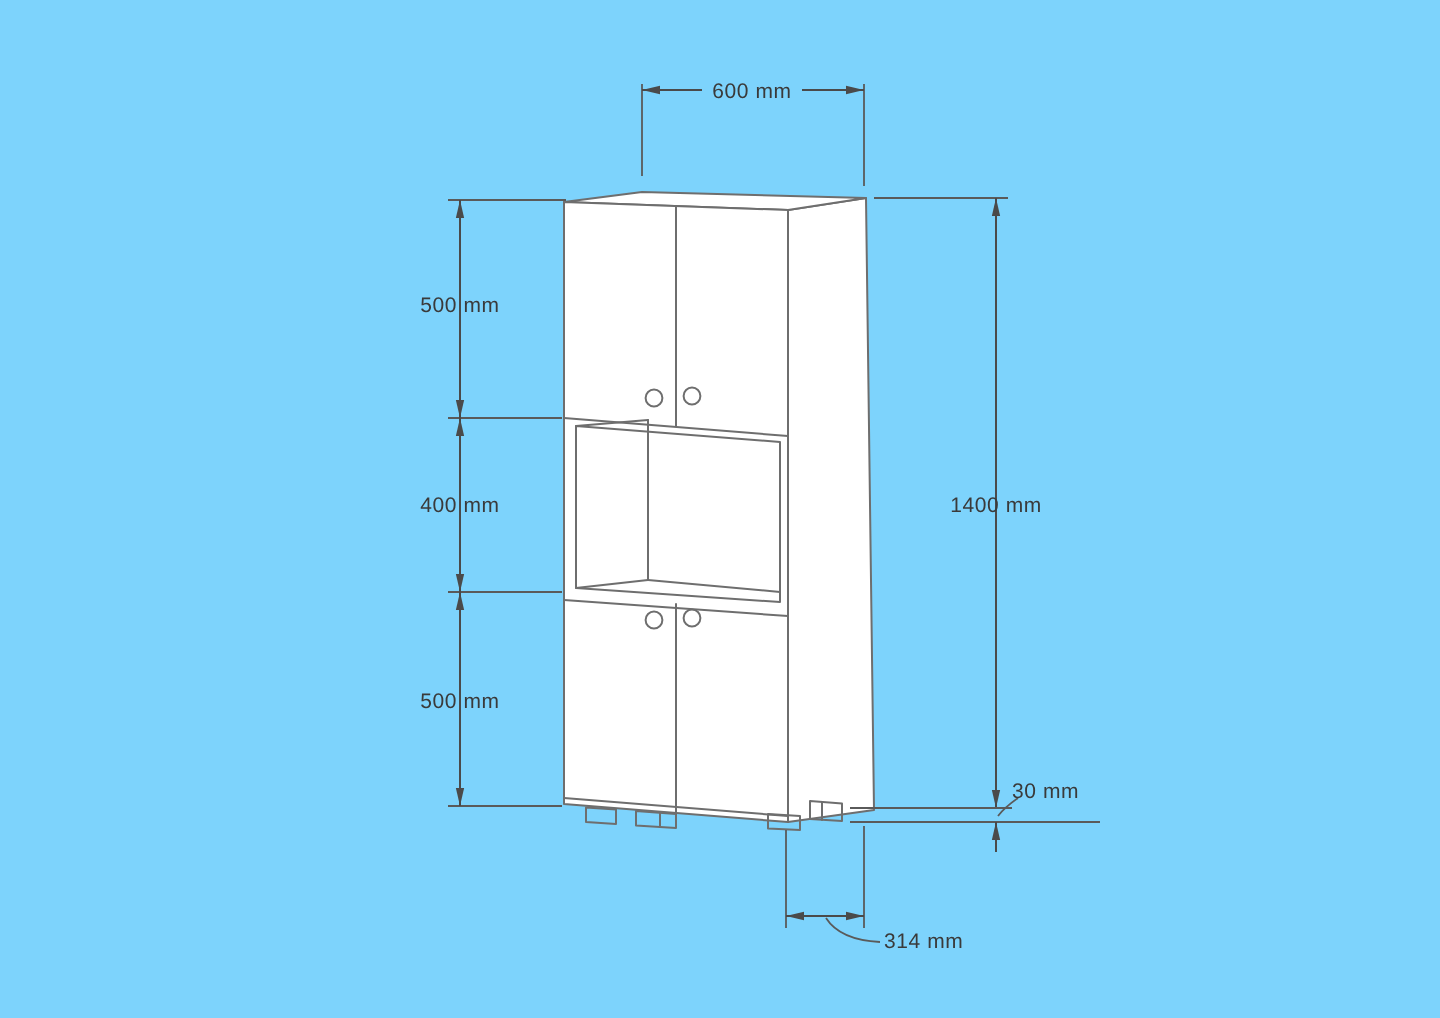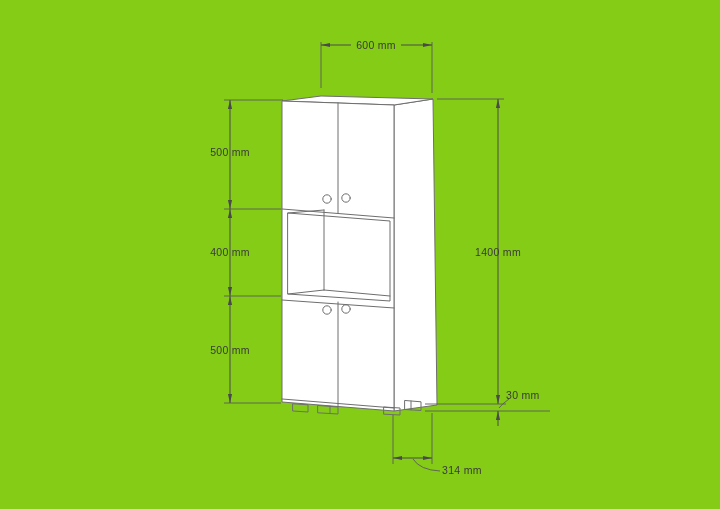--- a/index.html
+++ b/index.html
@@ -1,17 +1,17 @@
 <!DOCTYPE html>
 <html><head>
 <meta charset="utf-8">
 <style>
   html,body{margin:0;padding:0;background:#ffffff;}
   .stage{
-    width:720px;height:509px;position:relative;background:#84cc16;
+    width:720px;height:509px;position:relative;background:#7dd3fc;
     font-family:"Liberation Sans","DejaVu Sans",sans-serif;
     overflow:hidden;
     text-decoration:underline;
   }
   svg{display:block;}
   .dim-text{
     font-family:"Liberation Sans","DejaVu Sans",sans-serif;
     font-size:10.5px;
     fill:#3a3a3a;
     letter-spacing:0.3px;

